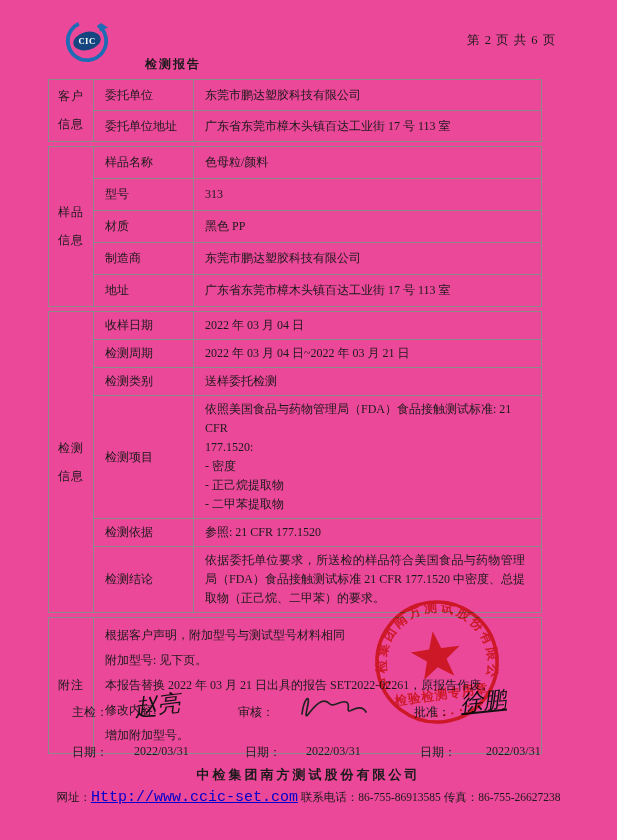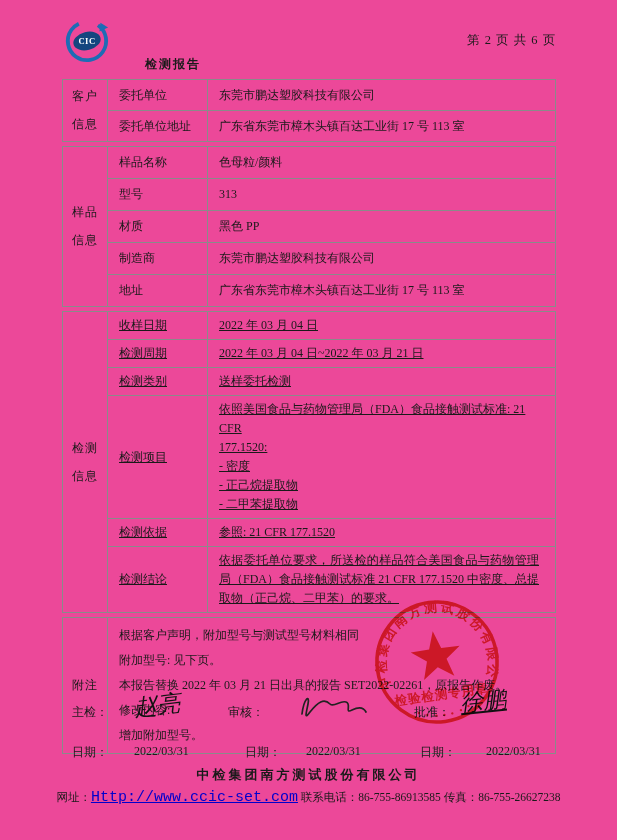--- a/index.html
+++ b/index.html
@@ -9,33 +9,33 @@
     position:relative; width:617px; height:840px; background:#ec4899;
     margin:0 auto; overflow:hidden; color:#1a1a1a;
   }
   
   .header { position:absolute; left:62px; top:16px; width:494px; height:50px; }
   .logo { position:absolute; left:2px; top:2px; width:46px; height:46px; }
   .hdr-title { position:absolute; left:83px; top:16px; font-size:12px; font-weight:bold; letter-spacing:2px;margin-top:24px; }
   .hdr-no { position:absolute; left:173px; top:16px; font-size:12.5px; font-weight:bold; }
   .hdr-page { position:absolute; left:405px; top:16px; font-size:12.5px; font-weight:normal; letter-spacing:1px; white-space:nowrap; }
   
-  .tables { position:absolute; left:62px; top:79px; width:447px; }
+  .tables { position:absolute; left:48px; top:79px; width:447px; }
   table { border-collapse:collapse; width:494px; table-layout:fixed; margin-bottom:4px; }
   td { border:1px solid #8a8a8a; font-size:12px; vertical-align:middle; }
   td.sec {
     width:45px; text-align:center; font-size:12px; padding:2px 0;
   }
   td.sec .vline { display:block; line-height:15px; letter-spacing:1px; }
   td.sec .vline + .vline { margin-top:13px; }
   td.name { width:100px; padding:4px 4px 4px 11px; }
   td.val  { padding:4px 16px 4px 11px; line-height:19px; }
   .t1 td.name, .t1 td.val { height:31px; }
   .t2 td.name, .t2 td.val { height:32px; }
-  .t3 td.name, .t3 td.val { height:24px;text-decoration:underline; }
+  .t3 td.name, .t3 td.val { height:24px; }
   .t3 tr.tall td { height:auto; }
   .just { text-align:justify; }
   .notes-cell { padding:5px 8px 5px 11px !important; }
   .notes-cell div { line-height:25px; }
   
   .signs { position:absolute; left:62px; top:688px; width:494px; height:78px; font-size:12px; }
   .signs .lbl { position:absolute; white-space:nowrap; }
   .sig-name { position:absolute; font-size:23px; font-style:italic; white-space:nowrap;
               font-family:"DejaVu Serif","Liberation Serif",serif; color:#111; }
   .sig-scribble { position:absolute; }
@@ -168,21 +168,21 @@
         </td>
       </tr>
     </tbody>
       </table>
   </div>
 
   <div class="signs">
     <span class="lbl" style="left:10px;top:16px">主检：</span>
     <span class="sig-name" style="left:72px;top:2px;transform:rotate(-7deg)">赵亮</span>
 
-    <span class="lbl" style="left:166px;top:16px">审核：</span>
+    <span class="lbl" style="left:176px;top:16px">审核：</span>
     <svg class="sig-scribble" style="left:232px;top:2px" width="78" height="34" viewBox="0 0 78 34">
       <path d="M8,24 C10,8 16,4 14,14 C12,24 10,30 16,22 C24,12 30,8 36,14 C40,18 46,10 52,12 C58,14 50,24 58,20 C66,16 70,18 72,22" fill="none" stroke="#222" stroke-width="1.7" stroke-linecap="round"></path>
     </svg>
 
     <span class="lbl" style="left:352px;top:16px">批准：</span>
     <span class="sig-name" style="left:398px;top:-2px;transform:rotate(-6deg);text-decoration:underline">徐鹏</span>
 
     <span class="dt" style="left:10px;top:56px">日期：</span>
     <span class="dt" style="left:72px;top:56px">2022/03/31</span>
     <span class="dt" style="left:183px;top:56px">日期：</span>

